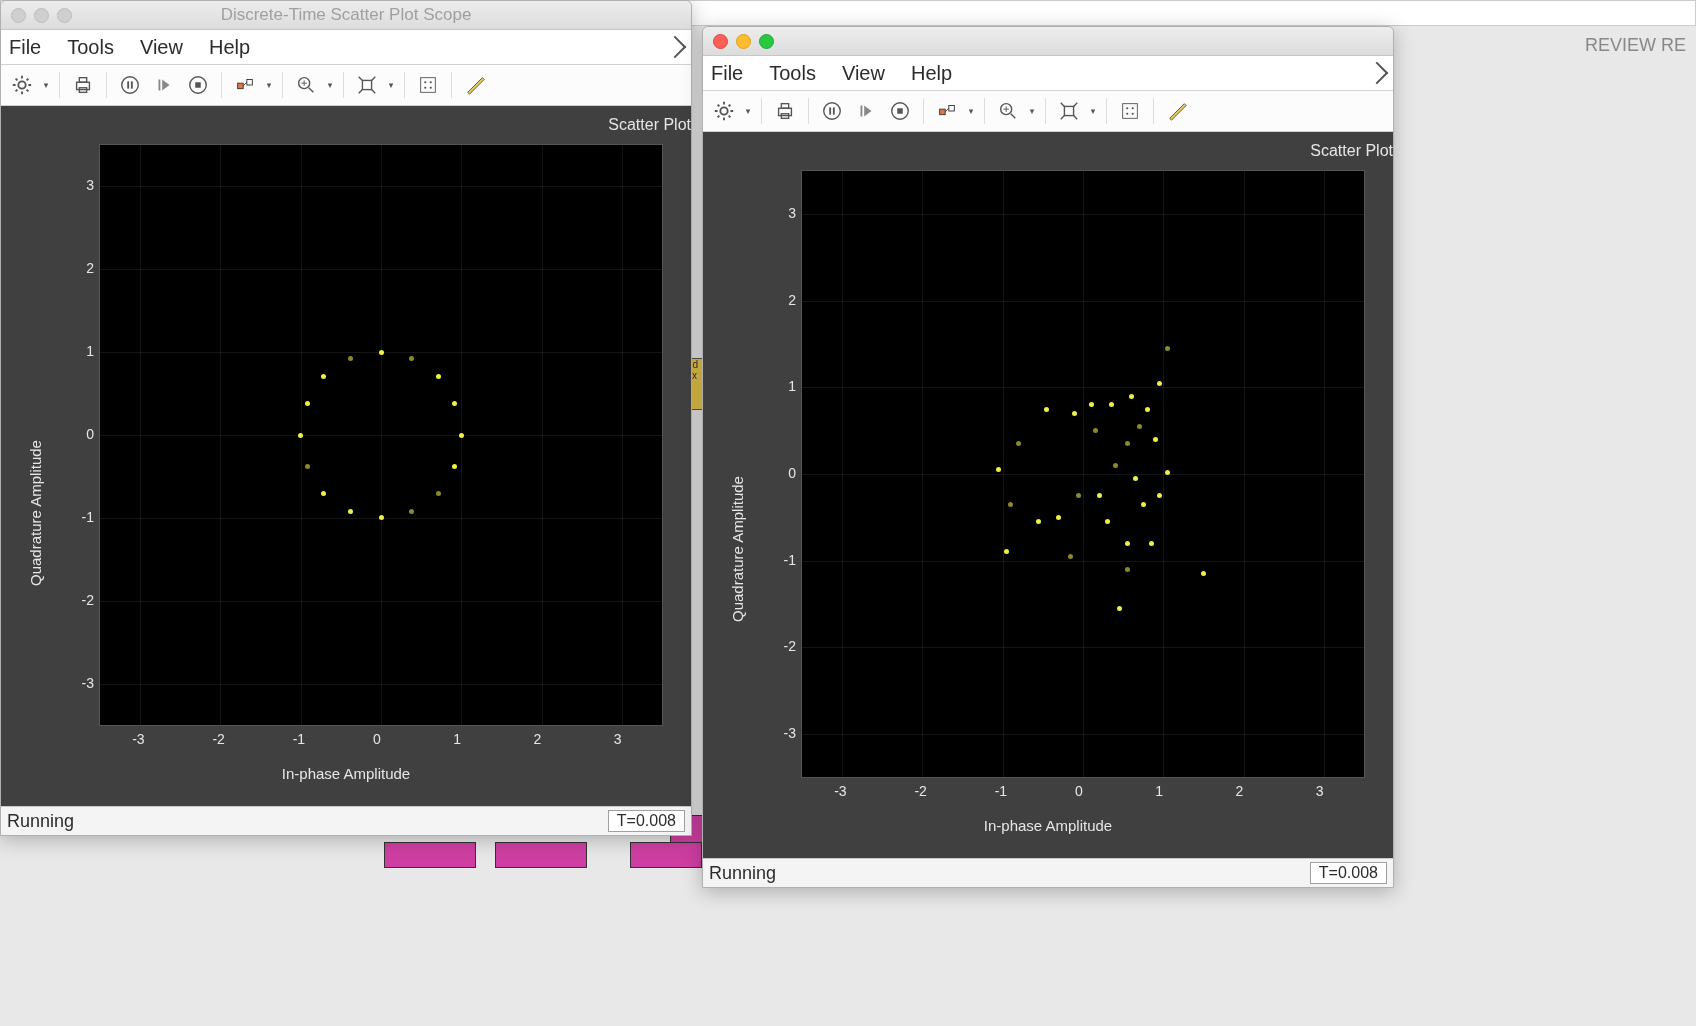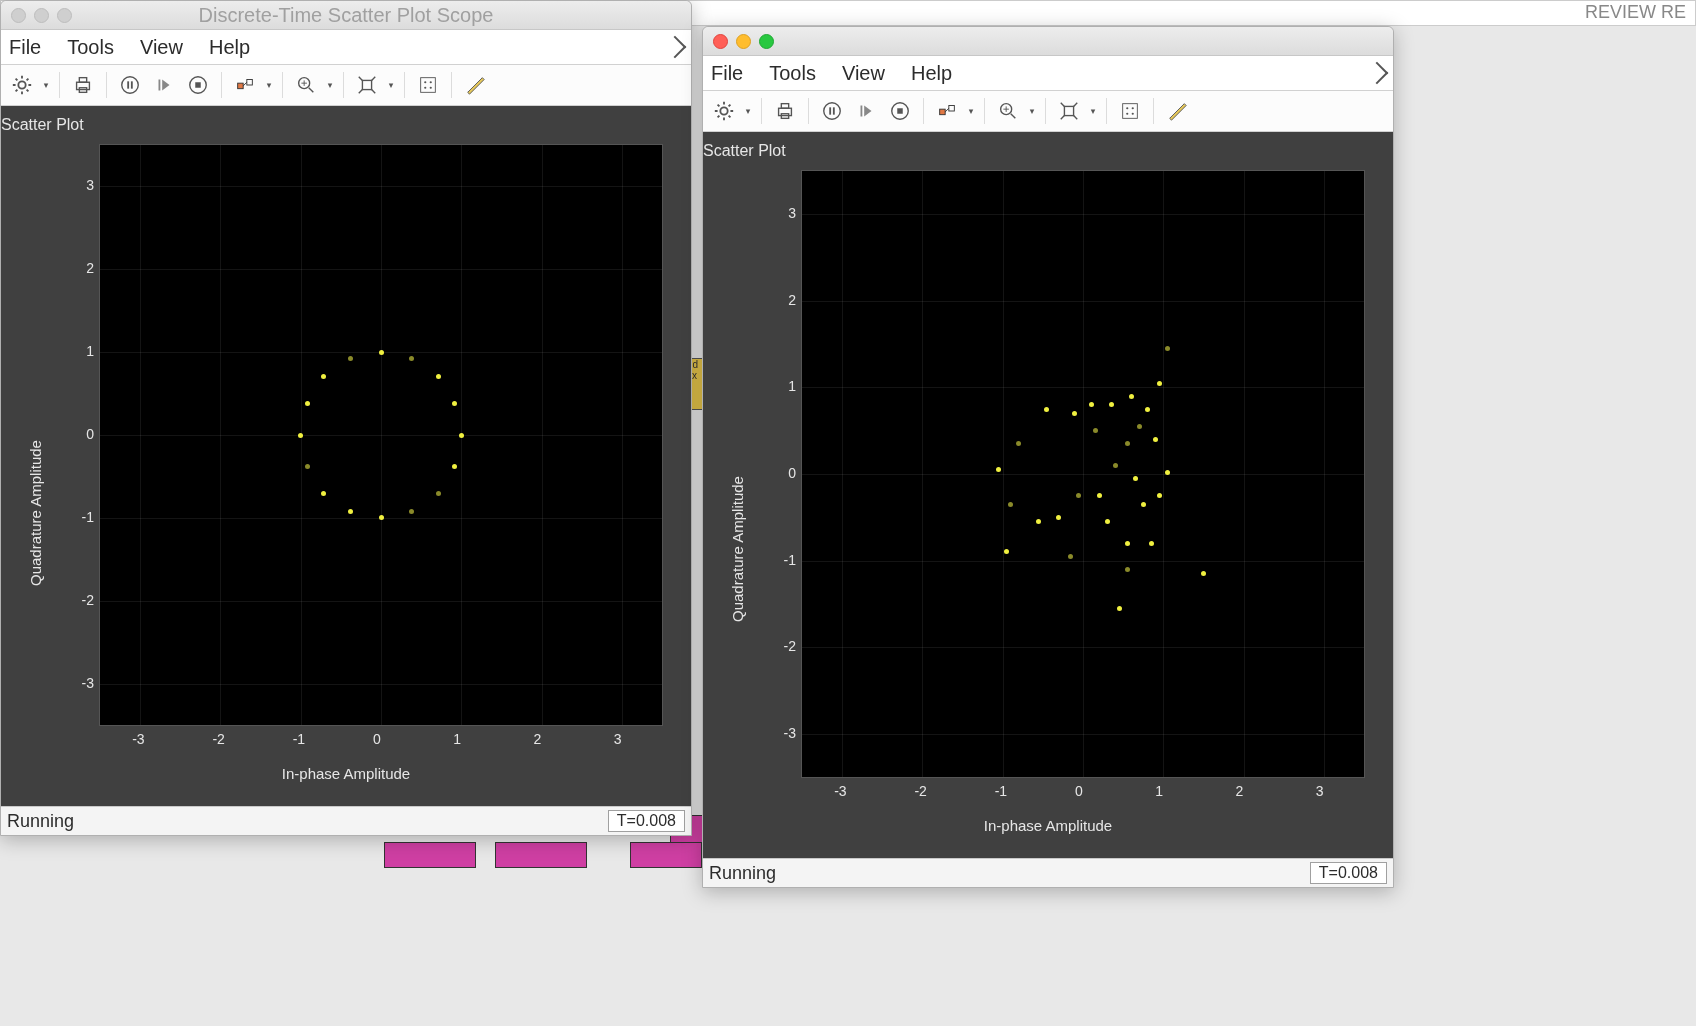--- a/index.html
+++ b/index.html
@@ -14,20 +14,21 @@
   }
   .bg-strip {
     position: absolute;
     background: #fff;
     border: 1px solid #ccc;
   }
   .bg-text {
     position: absolute;
     color: #888;
     font-size: 18px;
+    margin-top: 33px;
   }
   .simblock {
     position: absolute;
     width: 38px;
     height: 24px;
     background: #cf3fa3;
     border: 1px solid #333;
   }
   .yellowblock {
     position: absolute;
@@ -68,21 +69,21 @@
     width: 13px; height: 13px; border-radius: 50%;
   }
   .inactive .traffic .dot { background: #cfcfcf; border: 1px solid #bdbdbd; }
   .active .traffic .dot.red    { background: #ff5f57; border:1px solid #e0443e;}
   .active .traffic .dot.yellow { background: #ffbd2e; border:1px solid #dea123;}
   .active .traffic .dot.green  { background: #28c840; border:1px solid #1fa833;}
   .title {
     position: absolute;
     left: 0; right: 0;
     text-align: center;
-    font-size: 20px;
+    font-size: 17px;
     font-weight: 500;
     color: #4a4a4a;
     pointer-events: none;
   }
   .inactive .title { color: #a0a0a0; }
   
   .menubar {
     height: 34px;
     background: #fff;
     border-bottom: 1px solid #d1d1d1;
@@ -129,21 +130,21 @@
   
   .plotwrap {
     flex: 1;
     background: #404040;
     position: relative;
     overflow: hidden;
   }
   .plot-title {
     position: absolute;
     left: 0; right: 0;
-    text-align: left;
+    text-align: right;
     color: #e6e6e6;
     font-size: 16px;
   }
   .axes {
     position: absolute;
     background: #000;
     border: 1px solid #555;
   }
   .gridline {
     position: absolute;

